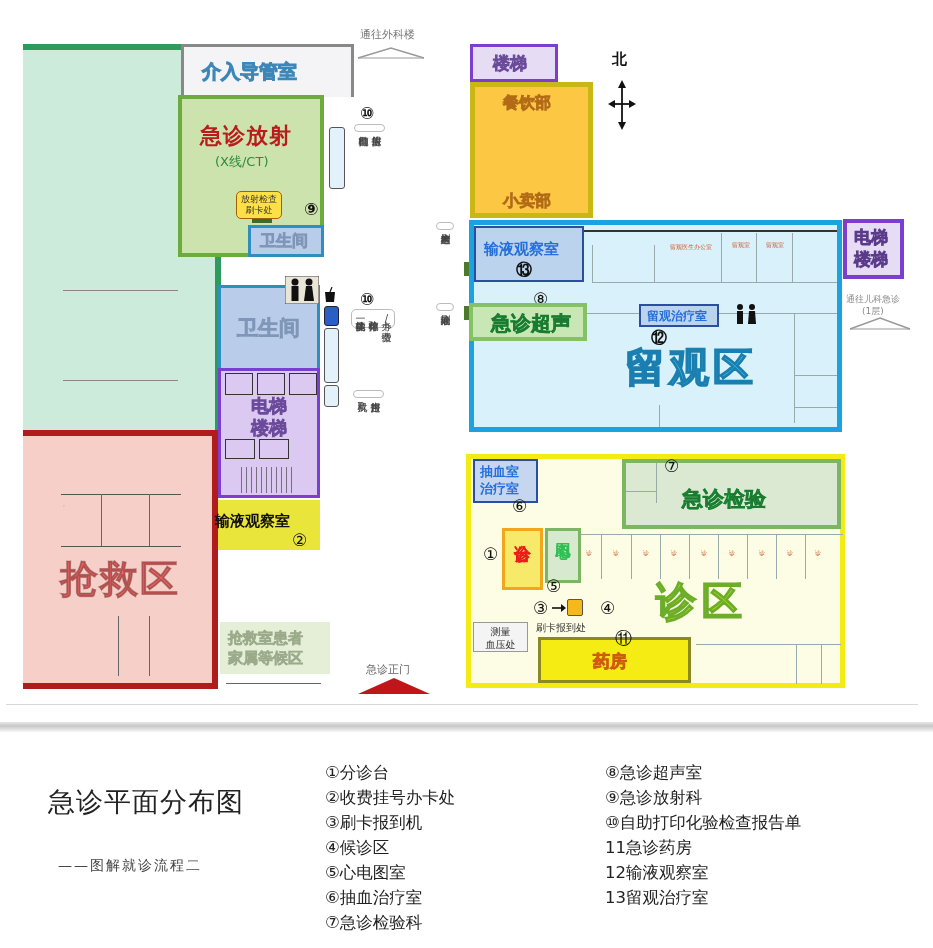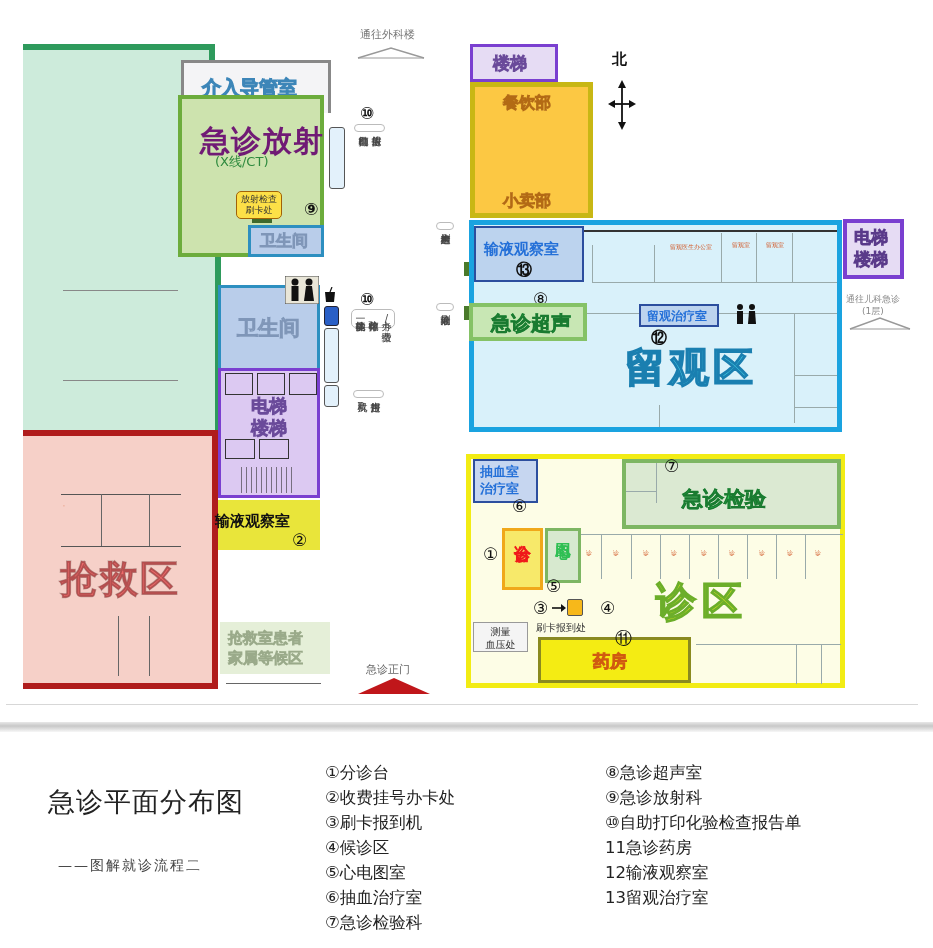--- a/index.html
+++ b/index.html
@@ -57,26 +57,26 @@
   </div>
   <div class="big-label" style="left:60px;top:554px;font-size:38px;color:#f06a6a;">抢救区</div>
 
   <div class="zone" style="left:220px;top:622px;width:110px;height:52px;background:#e5efd8;">
     <div class="mid-label" style="left:8px;top:6px;font-size:15px;color:#c8d6b8;line-height:20px;-webkit-text-stroke:0.6px #9aaa8a;">
       <div>抢救室患者</div>
       <div>家属等候区</div>
     </div>
   </div>
 
-  <div class="zone" style="left:181px;top:44px;width:150px;height:53px;background:#f4f4f6;border:3px solid #888;border-bottom:none;margin-top:16px;">
+  <div class="zone" style="left:181px;top:44px;width:173px;height:53px;background:#f4f4f6;border:3px solid #888;border-bottom:none;">
     <div class="mid-label" style="left:18px;top:12px;font-size:19px;color:#9fd3ee;-webkit-text-stroke:1px #3d86b8;">介入导管室</div>
   </div>
 
   <div class="zone" style="left:178px;top:95px;width:146px;height:162px;background:#cde3ae;border:4px solid #6cac3c;">
-    <div class="mid-label" style="left:18px;top:22px;font-size:30px;color:#701a75;letter-spacing:1px;">急诊放射</div>
+    <div class="mid-label" style="left:18px;top:22px;font-size:22px;color:#b91c1c;letter-spacing:1px;">急诊放射</div>
     <div class="mid-label" style="left:33px;top:54px;font-size:13px;color:#2e8a3e;font-weight:normal;">(X线/CT)</div>
     <div class="abs" style="left:54px;top:92px;border:1px solid #a16207;border-radius:5px;background:#fde047;font-size:9px;color:#333;padding:2px 4px;line-height:11px;text-align:center;">
       <div>放射检查</div>
       <div>刷卡处</div>
     </div>
     <div class="abs" style="left:70px;top:120px;width:20px;height:4px;background:#3f6a2c;"></div>
     <div class="circ" style="left:122px;top:100px;">⑨</div>
   </div>
 
   <div class="zone" style="left:248px;top:225px;width:76px;height:32px;background:#b9cdea;border:3px solid #2d8fc0;">

